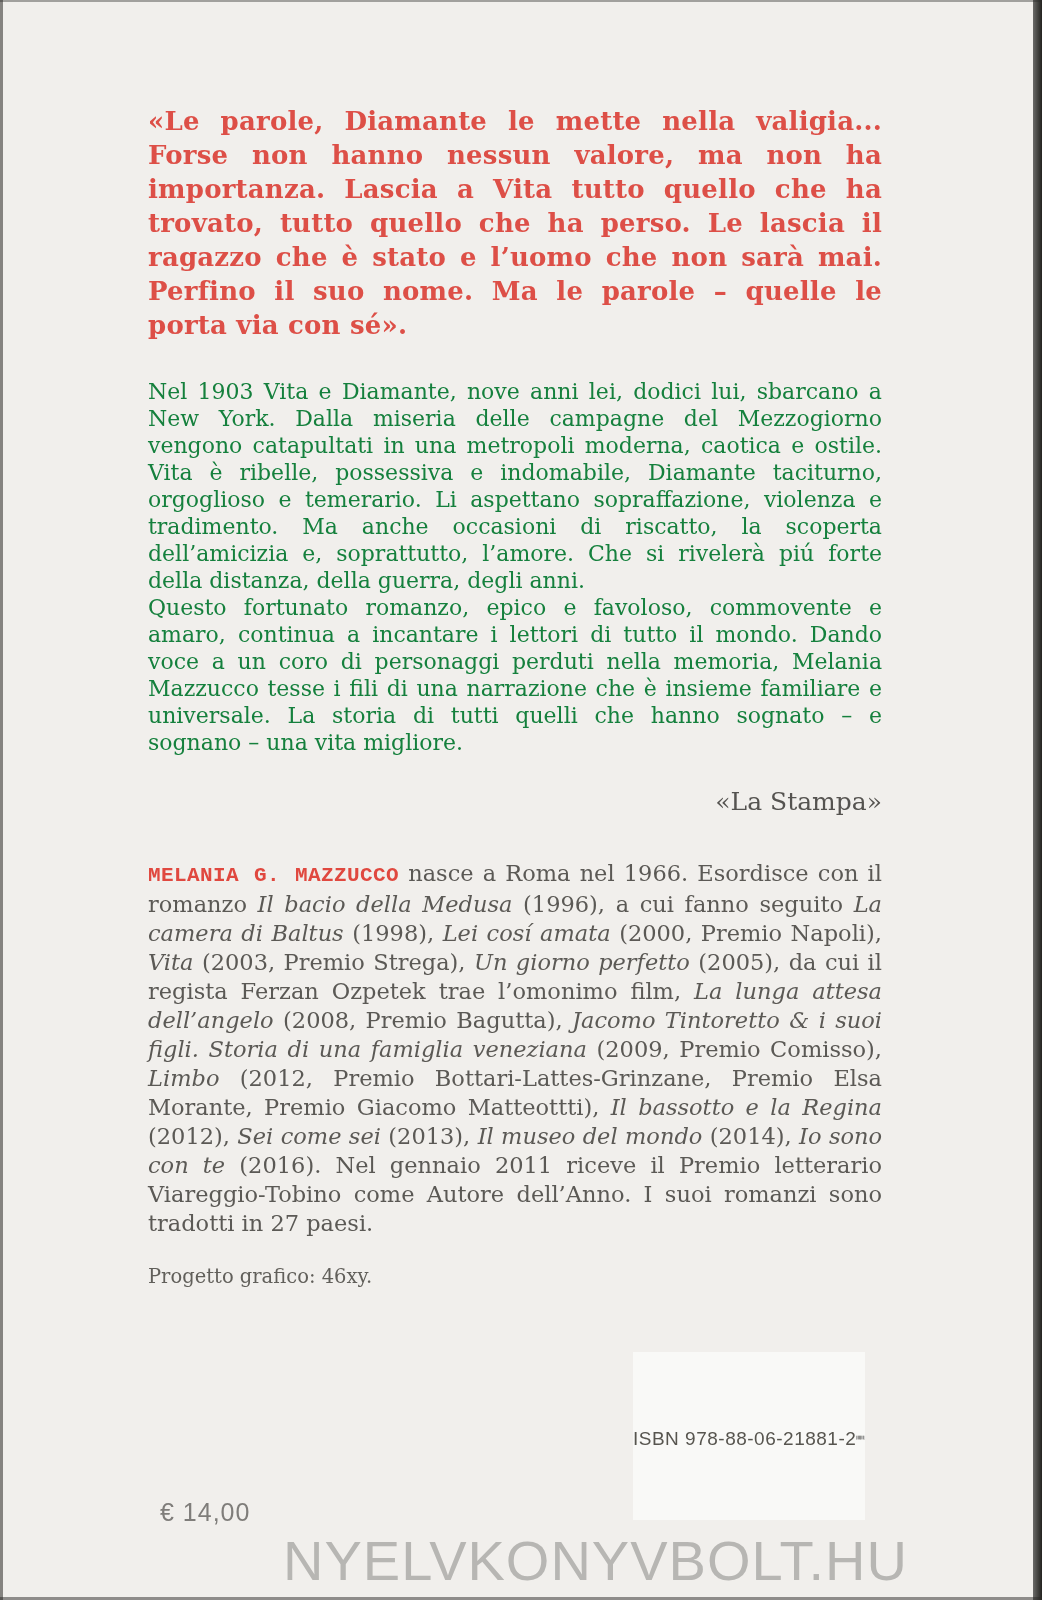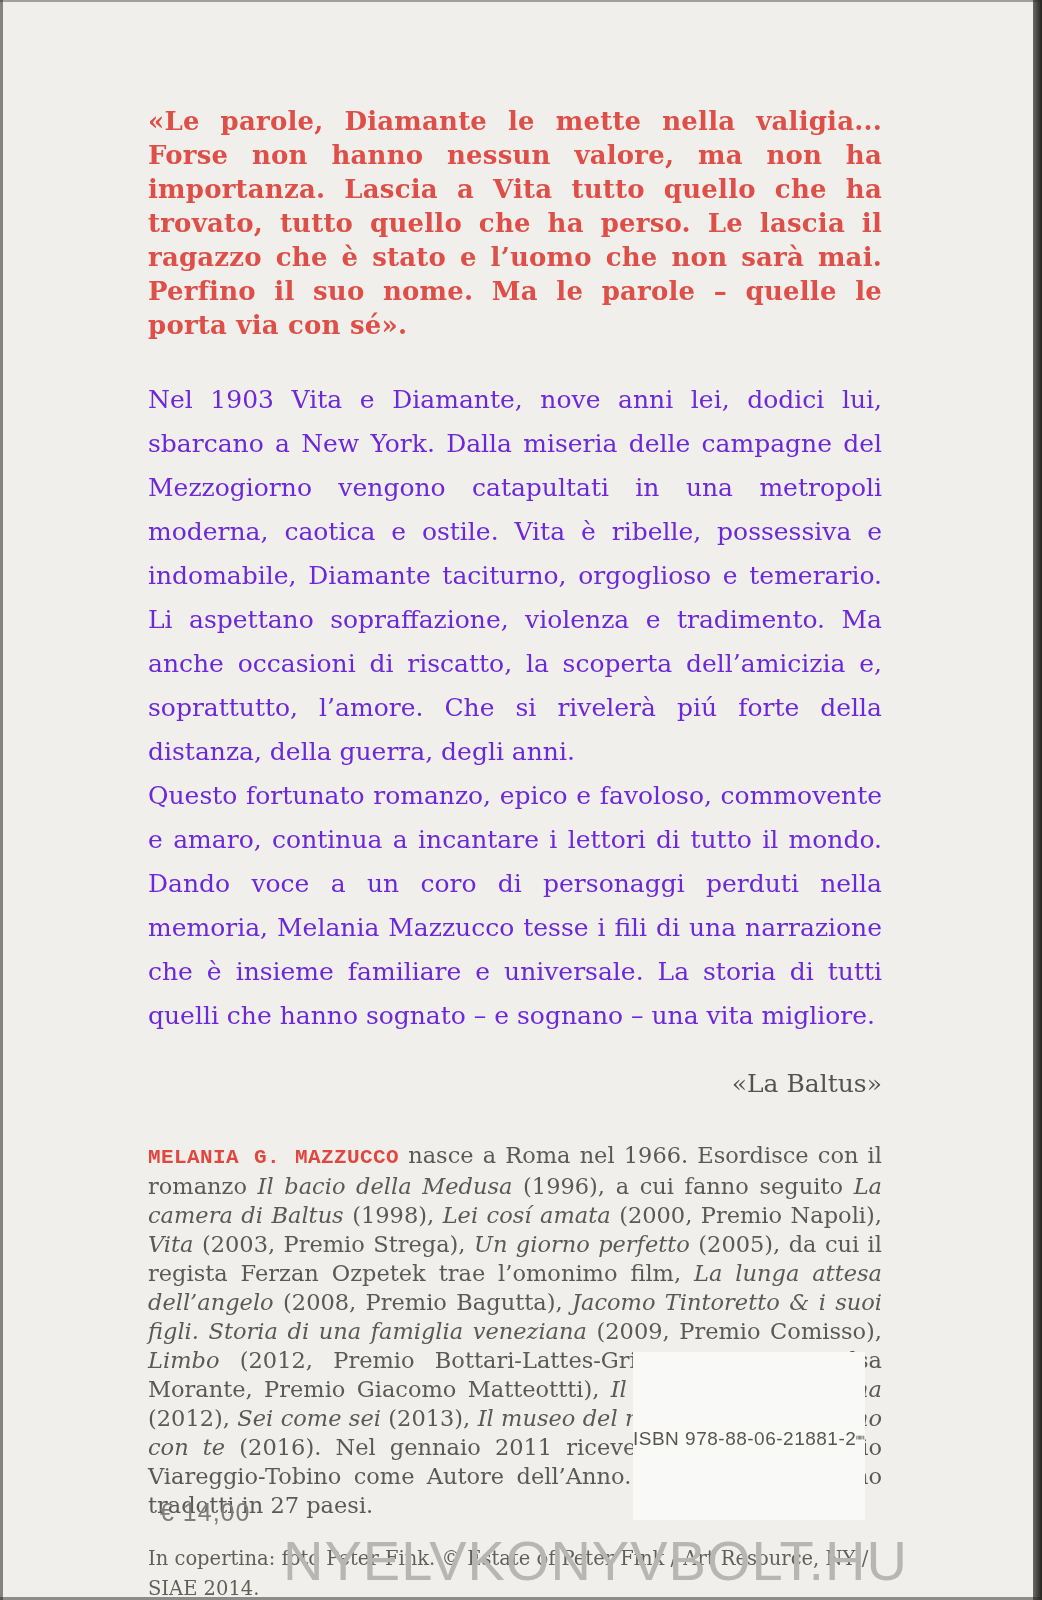--- a/index.html
+++ b/index.html
@@ -19,22 +19,22 @@
 
   .quote{
     margin-top:104px;
     font-weight:bold;
     font-size:26px;line-height:34px;
     text-align:justify;
     letter-spacing:.2px;
   }
   .synopsis{
     margin-top:36px;
-    color:#6d28d9;
-    font-size:25px;line-height:44px;
+    color:#15803d;
+    font-size:22px;line-height:27px;
     text-align:justify;
   }
   .synopsis p{margin:0;}
   .review{
     margin-top:30px;
     color:#555350;
     font-size:25px;line-height:31px;
     text-align:justify;
   }
   .review .src{
@@ -95,29 +95,28 @@
 
   <div class="quote" style="color:#dd4f47">«Le parole, Diamante le mette nella valigia... Forse non hanno nessun valore, ma non ha importanza. Lascia a Vita tutto quello che ha trovato, tutto quello che ha perso. Le lascia il ragazzo che è stato e l’uomo che non sarà mai. Perfino il suo nome. Ma le parole – quelle le porta via con sé».</div>
 
   <div class="synopsis">
     <p>Nel 1903 Vita e Diamante, nove anni lei, dodici lui, sbarcano a New York. Dalla miseria delle campagne del Mezzogiorno vengono catapultati in una metropoli moderna, caotica e ostile. Vita è ribelle, possessiva e indomabile, Diamante taciturno, orgoglioso e temerario. Li aspettano sopraffazione, violenza e tradimento. Ma anche occasioni di riscatto, la scoperta dell’amicizia e, soprattutto, l’amore. Che si rivelerà piú forte della distanza, della guerra, degli anni.</p>
     <p>Questo fortunato romanzo, epico e favoloso, commovente e amaro, continua a incantare i lettori di tutto il mondo. Dando voce a un coro di personaggi perduti nella memoria, Melania Mazzucco tesse i fili di una narrazione che è insieme familiare e universale. La storia di tutti quelli che hanno sognato – e sognano – una vita migliore.</p>
   </div>
 
 
   <div class="review">
-    <span class="src">«La Baltus»</span>
+    <span class="src">«La Stampa»</span>
   </div>
 
   <div class="bio">
     <span class="author" style="color:#e0483f">MELANIA G. MAZZUCCO</span><span id="bio-segments"><span> nasce a Roma nel 1966. Esordisce con il romanzo </span><i>Il bacio della Medusa</i><span> (1996), a cui fanno seguito </span><i>La camera di Baltus</i><span> (1998), </span><i>Lei cosí amata</i><span> (2000, Premio Napoli), </span><i>Vita</i><span> (2003, Premio Strega), </span><i>Un giorno perfetto</i><span> (2005), da cui il regista Ferzan Ozpetek trae l’omonimo film, </span><i>La lunga attesa dell’angelo</i><span> (2008, Premio Bagutta), </span><i>Jacomo Tintoretto &amp; i suoi figli. Storia di una famiglia veneziana</i><span> (2009, Premio Comisso), </span><i>Limbo</i><span> (2012, Premio Bottari-Lattes-Grinzane, Premio Elsa Morante, Premio Giacomo Matteottti), </span><i>Il bassotto e la Regina</i><span> (2012), </span><i>Sei come sei</i><span> (2013), </span><i>Il museo del mondo</i><span> (2014), </span><i>Io sono con te</i><span> (2016). Nel gennaio 2011 riceve il Premio letterario Viareggio-Tobino come Autore dell’Anno. I suoi romanzi sono tradotti in 27 paesi.</span></span>
   </div>
 
   <div class="credits">
-    <p>In copertina: foto Peter Fink. © Estate of Peter Fink / Art Resource, NY / SIAE 2014.</p>
     <p>Progetto grafico: 46xy.</p>
   </div>
 
 </div>
 
 <div class="barcode-block">
   <div class="isbn-label">ISBN 978-88-06-21881-2</div>
   <svg class="barcode-svg" width="232" height="122" viewBox="-8 0 232 122">
     <g id="bars" fill="#2e2d2a">
         <rect x="0.00" y="0" width="2.27" height="112"></rect>

